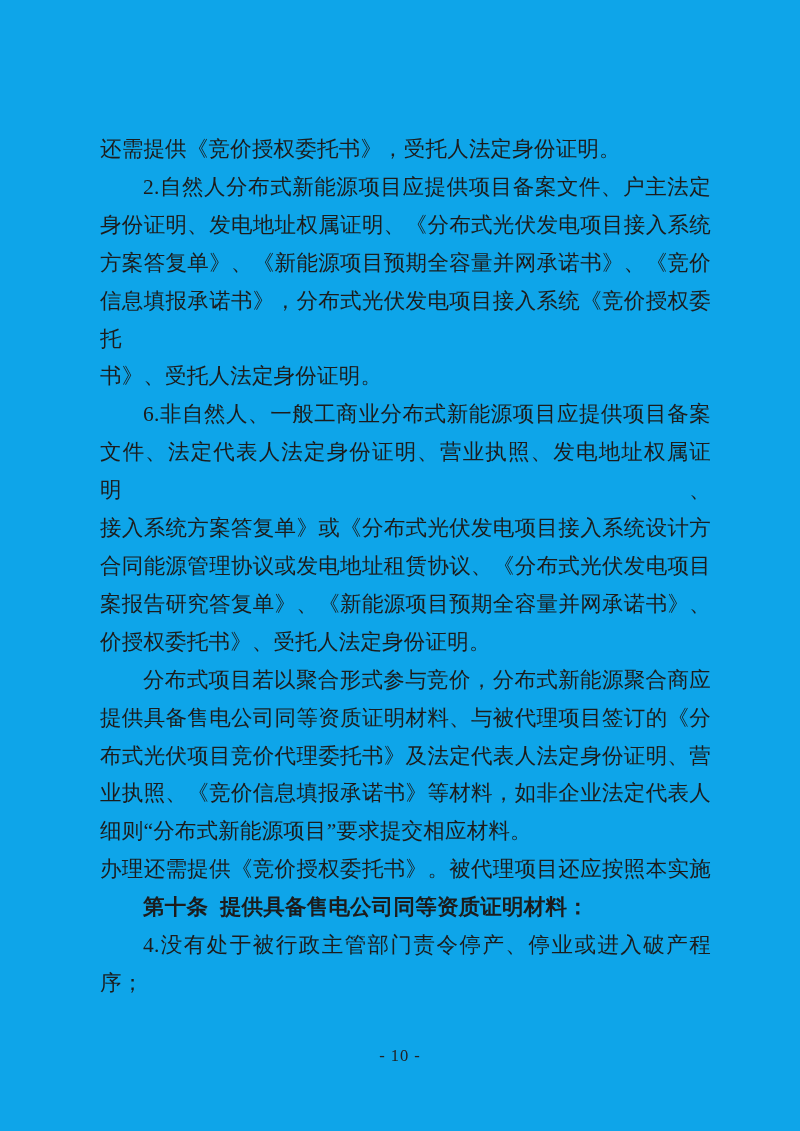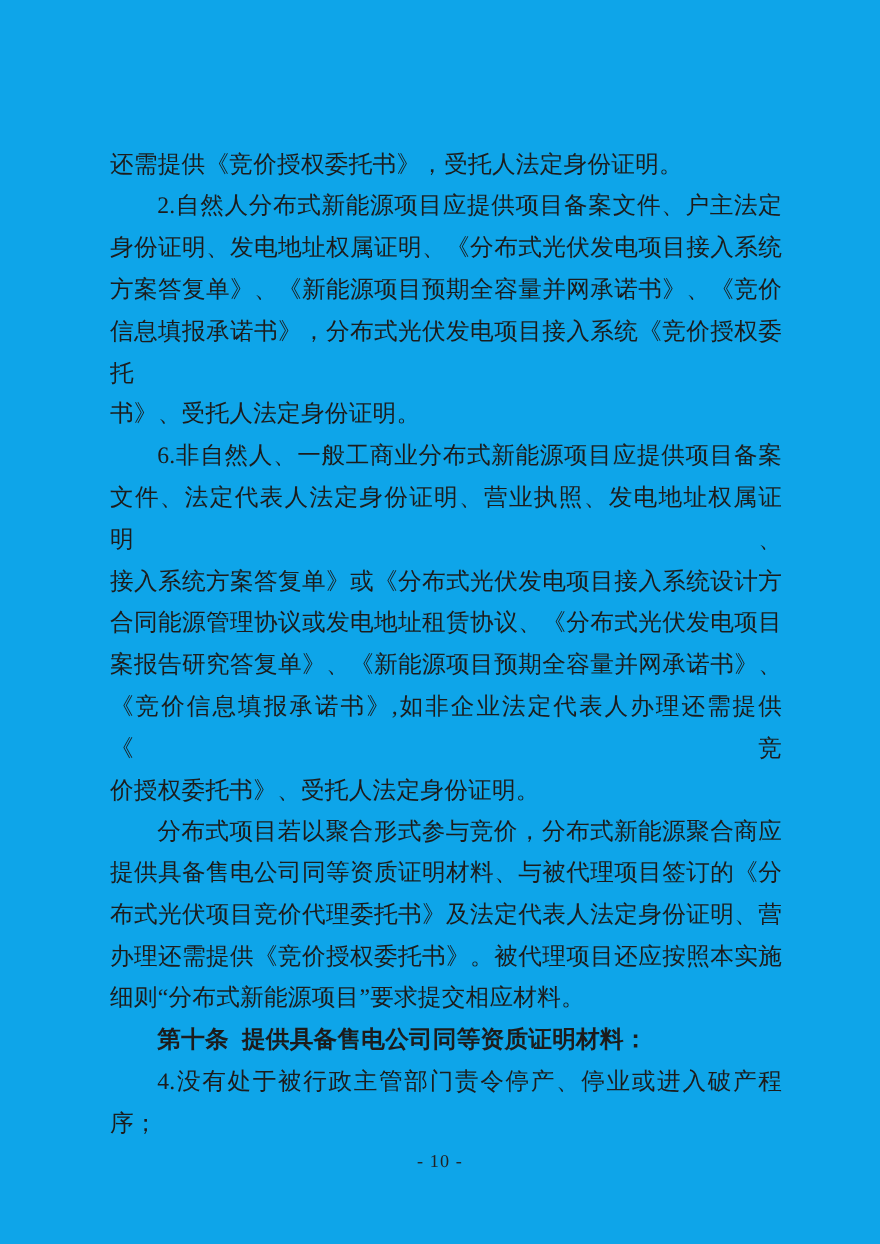--- a/index.html
+++ b/index.html
@@ -73,30 +73,30 @@
       <div class="line">信息填报承诺书》，分布式光伏发电项目接入系统《竞价授权委托</div>
       <div class="line end">书》、受托人法定身份证明。</div>
     </div>
 
     <div class="para">
       <div class="line indent">6.非自然人、一般工商业分布式新能源项目应提供项目备案</div>
       <div class="line">文件、法定代表人法定身份证明、营业执照、发电地址权属证明、</div>
       <div class="line">接入系统方案答复单》或《分布式光伏发电项目接入系统设计方</div>
       <div class="line">合同能源管理协议或发电地址租赁协议、《分布式光伏发电项目</div>
       <div class="line">案报告研究答复单》、《新能源项目预期全容量并网承诺书》、</div>
-      <div class="line">《竞价信息填报承诺书》,如非企业法定代表人办理还需提供《竞</div>
       <div class="line end">价授权委托书》、受托人法定身份证明。</div>
     </div>
 
     <div class="para">
       <div class="line indent">分布式项目若以聚合形式参与竞价，分布式新能源聚合商应</div>
       <div class="line">提供具备售电公司同等资质证明材料、与被代理项目签订的《分</div>
       <div class="line">布式光伏项目竞价代理委托书》及法定代表人法定身份证明、营</div>
+      <div class="line">业执照、《竞价信息填报承诺书》等材料，如非企业法定代表人</div>
+      <div class="line end">细则“分布式新能源项目”要求提交相应材料。</div>
       <div class="line">办理还需提供《竞价授权委托书》。被代理项目还应按照本实施</div>
-      <div class="line end">细则“分布式新能源项目”要求提交相应材料。</div>
     </div>
 
     <div class="para">
       <div class="line end indent article">
         <span>第十条</span><span class="article-rest">提供具备售电公司同等资质证明材料：</span>
       </div>
     </div>
 
     <div class="para">
       <div class="line indent">4.没有处于被行政主管部门责令停产、停业或进入破产程</div>

